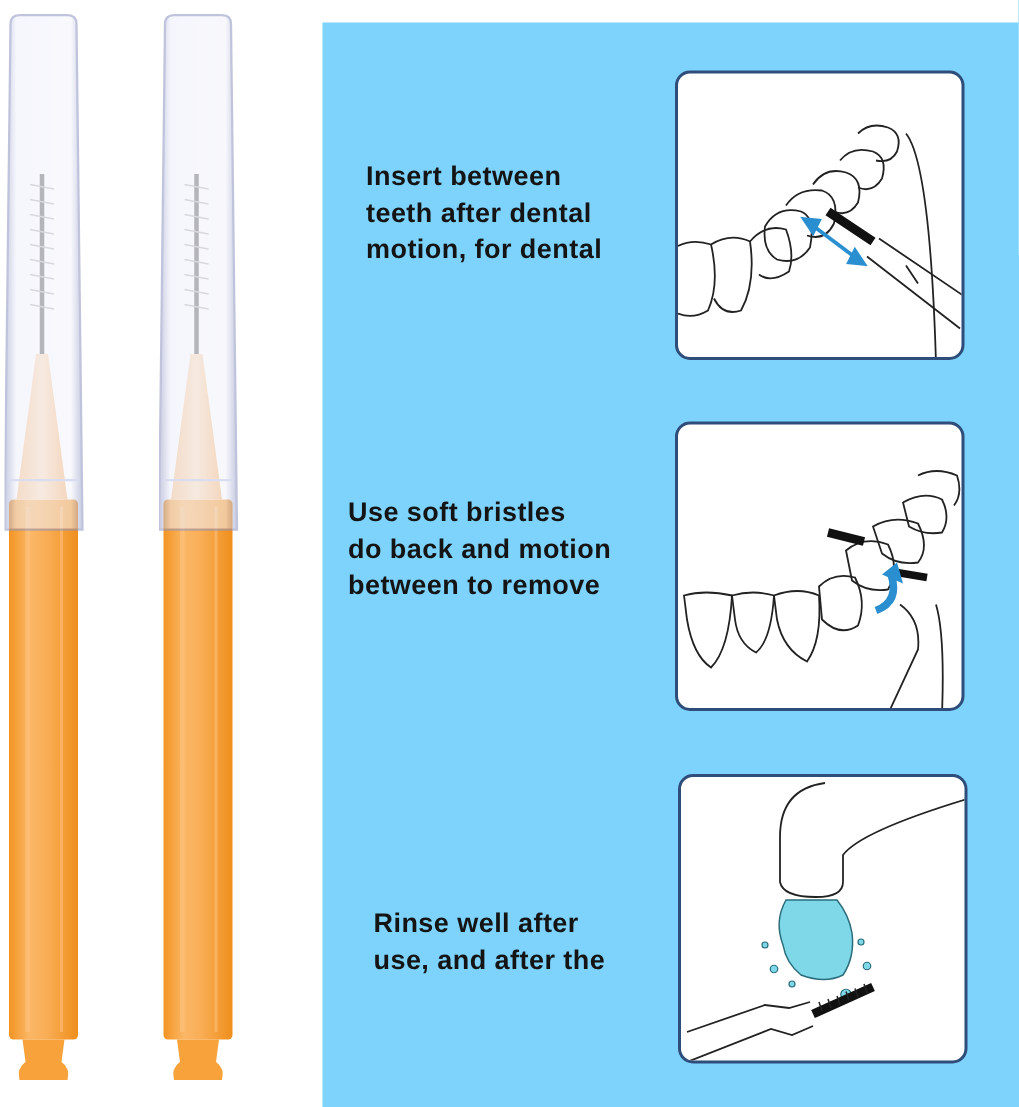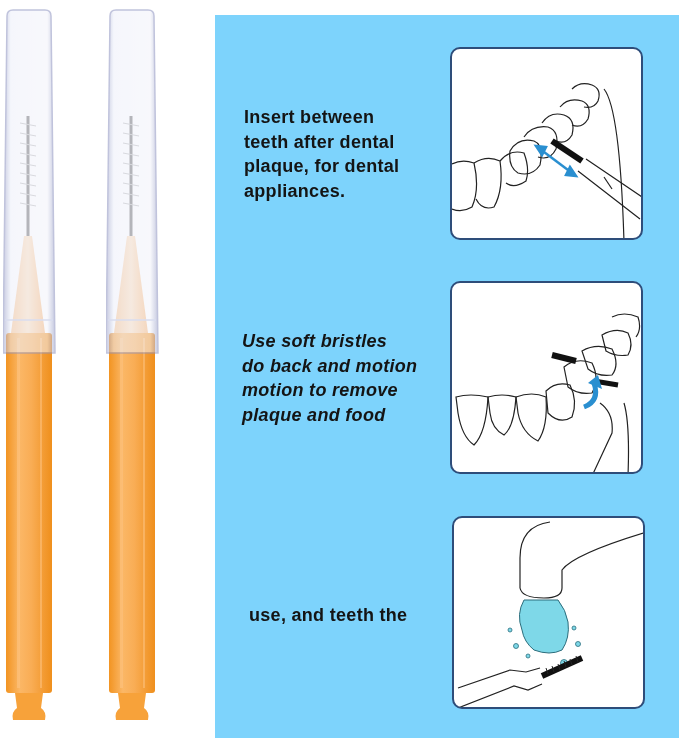--- a/index.html
+++ b/index.html
@@ -102,22 +102,21 @@
     <path d="M4 8 Q4 2 10 2 L42 2 Q48 2 48 8 L52 345 L0 345 Z" fill="url(#cg2)" opacity="0.55" stroke="#8d93c0" stroke-width="1.5"></path>
     <line x1="2" y1="312" x2="50" y2="312" stroke="#d9ddef" stroke-width="1.5"></line>
   </svg>
 </div>
 
 <div class="panel">
 
   <div class="step-text" style="left:29px;top:90px;">
     <div>Insert between</div>
     <div>teeth after dental</div>
-    <div>plaque, for dental</div>
-    <div>appliances.</div>
+    <div>motion, for dental</div>
   </div>
 
   <div class="box" style="left:235px;top:32px;">
     <svg width="193" height="193" viewBox="0 0 193 193" fill="none" stroke="#222" stroke-width="1.2">
 
       <path d="M0 115 Q10 110 22 114 Q28 140 20 158 Q10 164 0 160"></path>
       <path d="M22 114 Q35 106 48 112 Q52 140 42 158 Q30 162 24 150"></path>
       <path d="M48 112 Q58 100 72 104 Q78 120 74 132 Q62 140 54 134"></path>
 
       <path d="M58 102 Q66 88 82 92 Q92 96 88 116 Q80 128 66 124 Q56 118 58 102Z"></path>
@@ -134,25 +133,24 @@
     </svg>
     <svg width="193" height="193" viewBox="0 0 193 193">
       <g stroke="#2a8fd0" stroke-width="2.5" fill="#2a8fd0">
         <line x1="88" y1="100" x2="120" y2="124"></line>
         <path d="M84 97 L94 98 L90 106 Z"></path>
         <path d="M124 127 L114 126 L118 118 Z"></path>
       </g>
     </svg>
   </div>
 
-  <div class="step-text" style="left:27px;top:314px;font-style:italic;">
+  <div class="step-text" style="left:17px;top:314px;">
     <div>Use soft bristles</div>
     <div>do back and motion</div>
-    <div>motion to remove</div>
-    <div>plaque and food</div>
+    <div>between to remove</div>
   </div>
 
   <div class="box" style="left:235px;top:266px;">
     <svg width="193" height="193" viewBox="0 0 193 193" fill="none" stroke="#222" stroke-width="1.2">
 
       <path d="M4 114 Q18 110 36 114 Q34 150 22 162 Q10 154 6 130Z"></path>
       <path d="M36 114 Q50 110 64 114 Q62 144 52 152 Q40 146 38 130Z"></path>
       <path d="M64 114 Q80 108 94 114 Q96 144 86 158 Q70 150 66 130Z"></path>
       <path d="M94 108 Q104 98 118 102 Q126 118 120 134 Q108 142 96 130Z"></path>
 
@@ -166,21 +164,22 @@
       <path d="M100 72 L124 78" stroke="#111" stroke-width="6"></path>
       <path d="M142 98 L166 102" stroke="#111" stroke-width="5"></path>
     </svg>
     <svg width="193" height="193" viewBox="0 0 193 193">
       <path d="M132 124 Q148 118 142 100" stroke="#2a8fd0" stroke-width="5" fill="none"></path>
       <path d="M136 100 L146 92 L150 106 Z" fill="#2a8fd0"></path>
     </svg>
   </div>
 
   <div class="step-text" style="left:34px;top:588px;">
-    <div>use, and teeth the</div>
+    <div>Rinse well after</div>
+    <div>use, and after the</div>
   </div>
 
   <div class="box" style="left:237px;top:501px;">
     <svg width="193" height="193" viewBox="0 0 193 193" fill="none" stroke="#222" stroke-width="1.2">
 
       <path d="M96 4 Q66 8 66 40 L66 70 Q68 80 90 80 Q108 80 108 70 L108 52 Q120 36 193 14"></path>
 
       <path d="M4 190 L60 168 L74 172 L88 166 M4 170 L56 152 L72 154 L86 150"></path>
     </svg>
     <svg width="193" height="193" viewBox="0 0 193 193">

